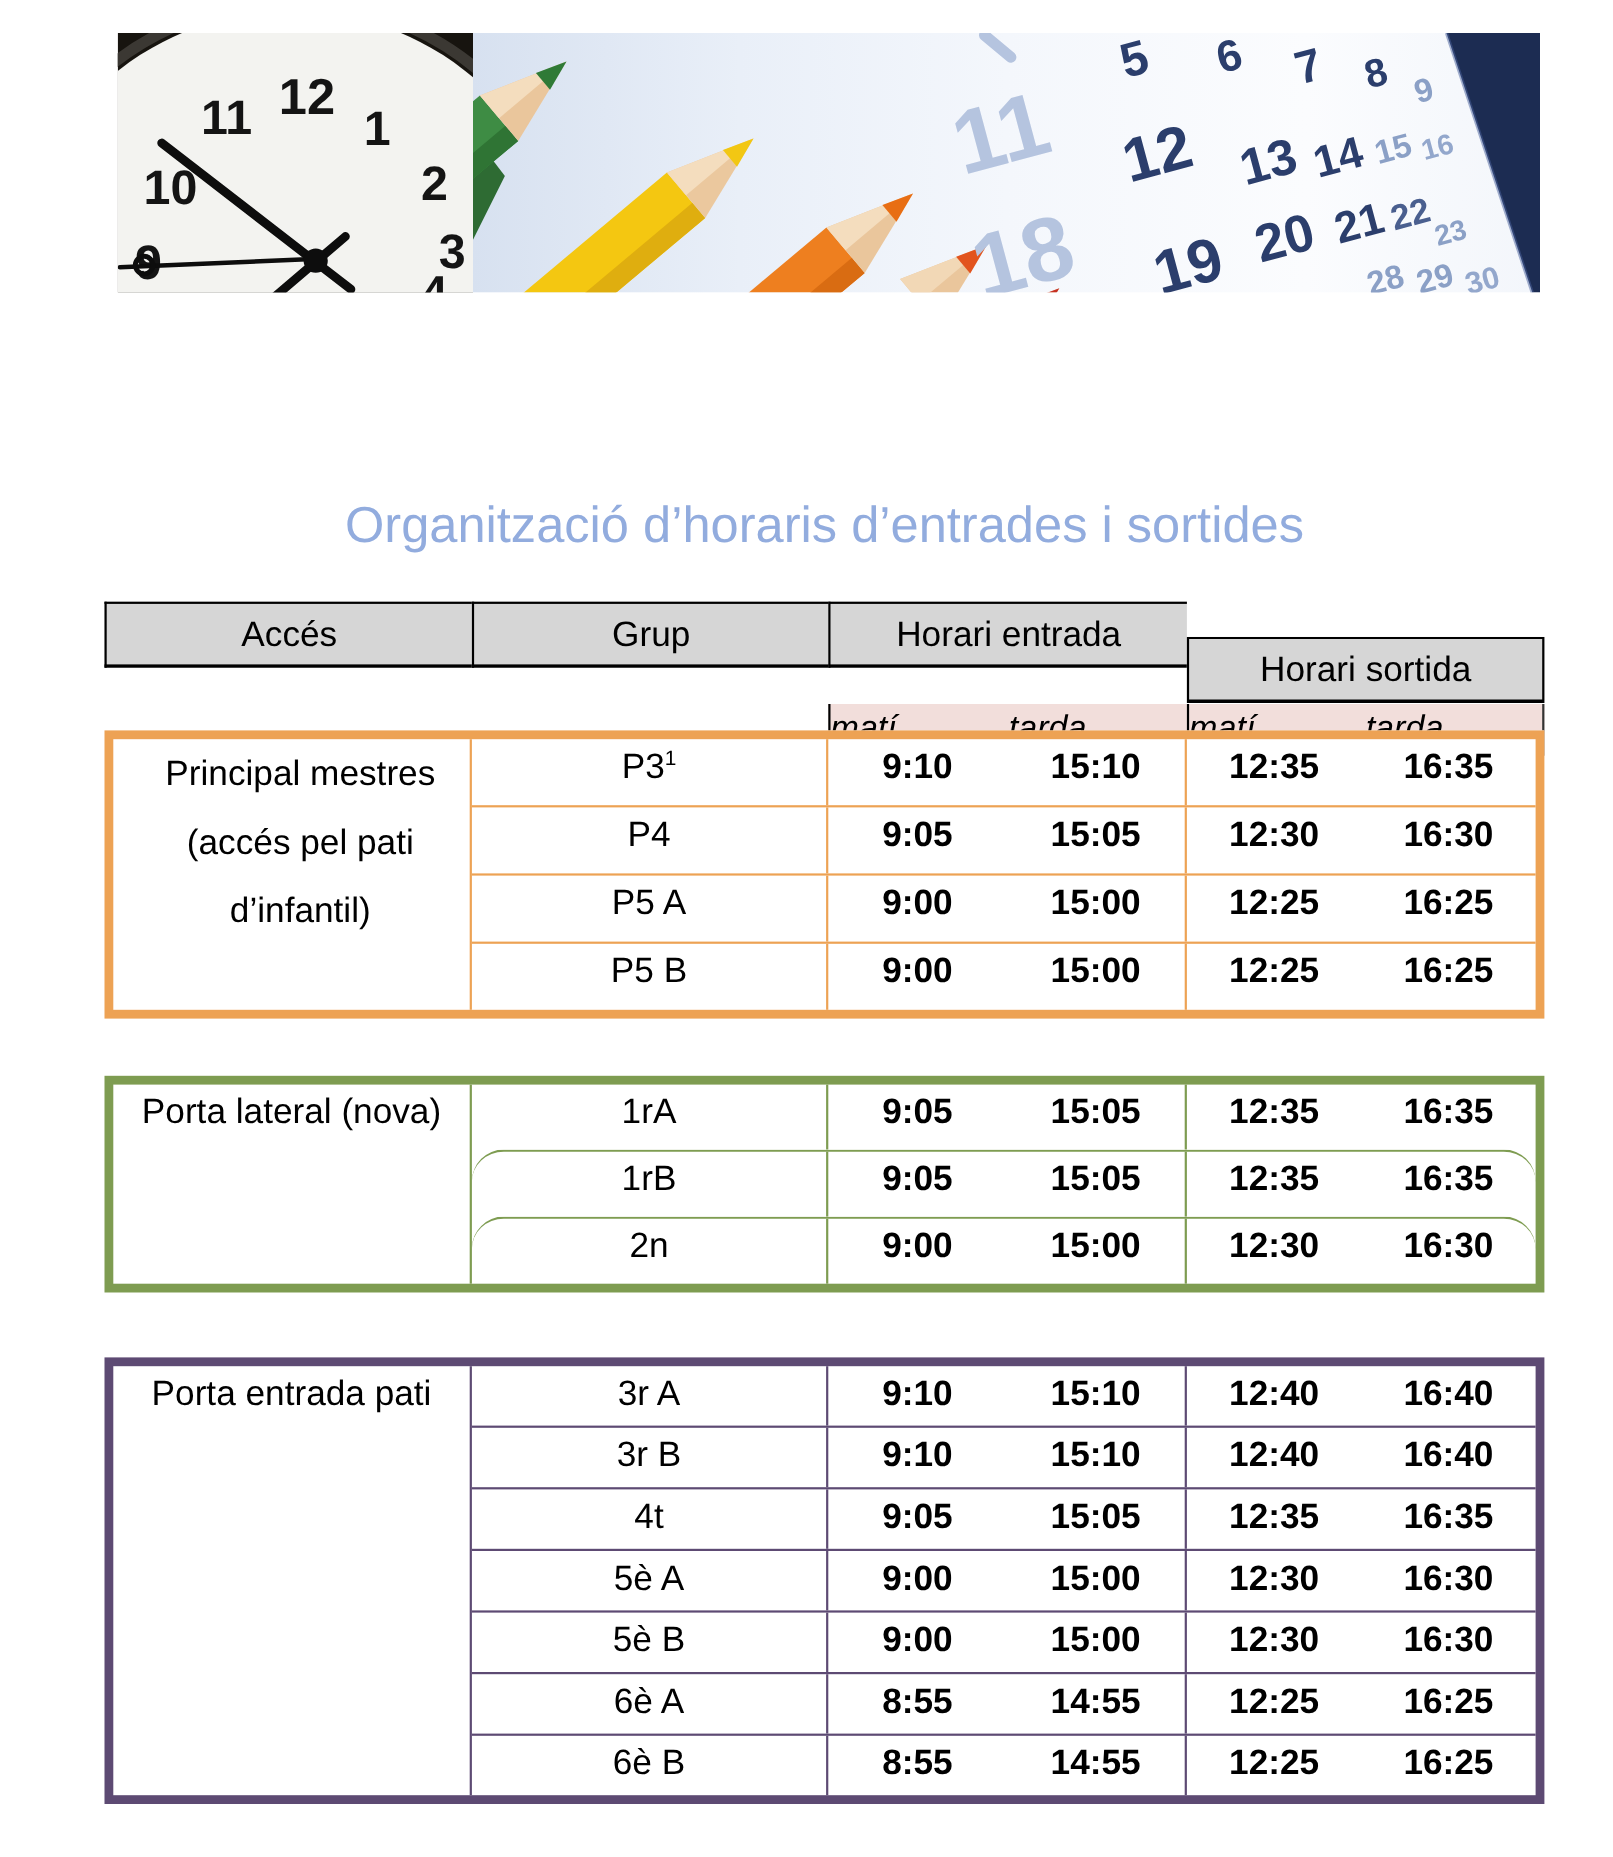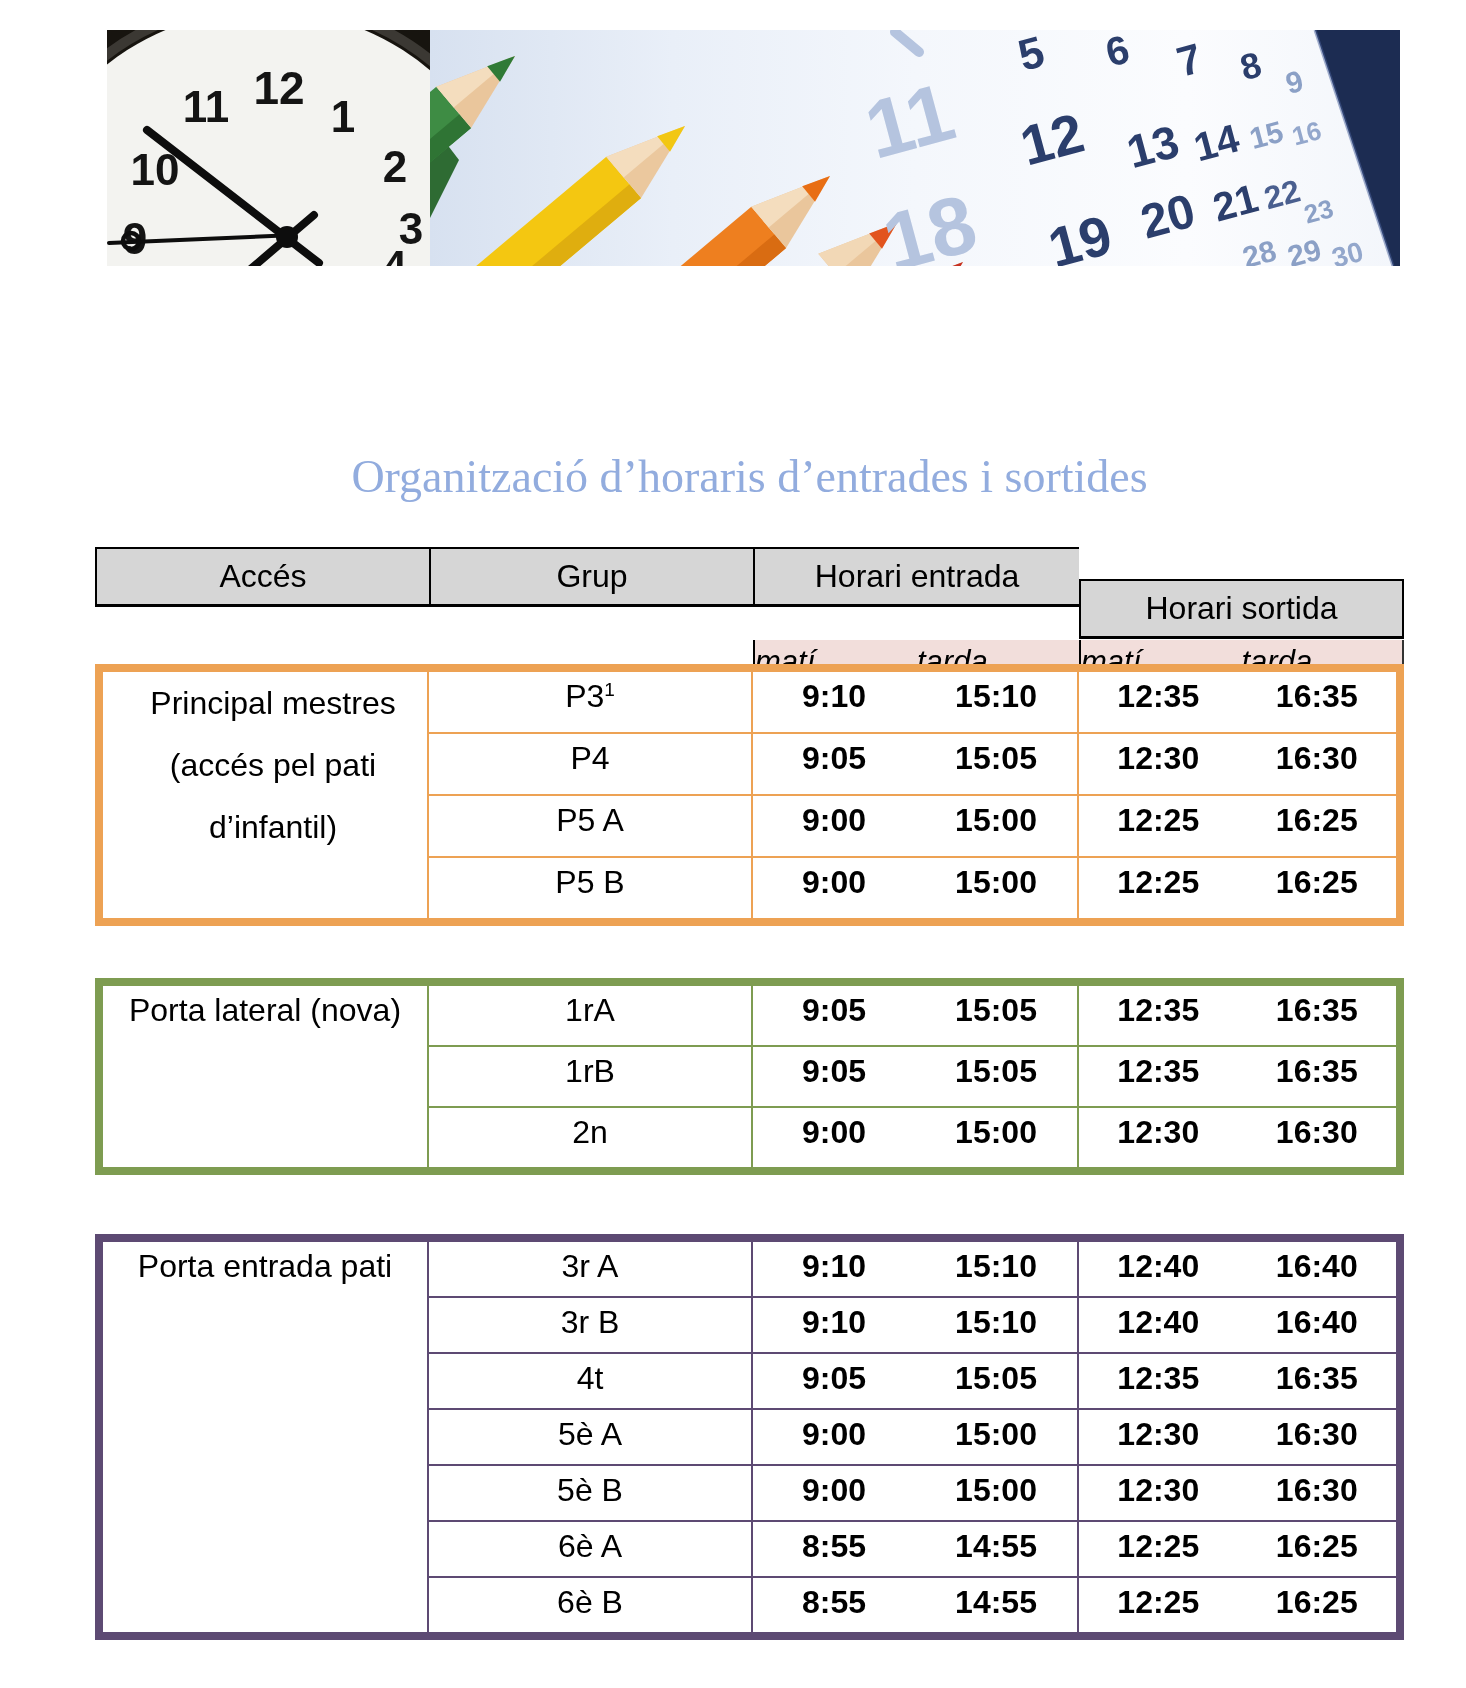--- a/index.html
+++ b/index.html
@@ -6,21 +6,21 @@
   .page {
     position:relative; width:1466px; height:1688px; background:#ffffff;
     font-family:"Liberation Sans", sans-serif; color:#000; overflow:hidden;
   }
   .banner { position:absolute; left:107px; top:30px; width:1293px; height:236px; }
   .banner svg { display:block; }
 
   .title {
     position:absolute; left:95px; top:450px; width:1309px; margin:0;
     text-align:center; font-size:46px; font-weight:400; color:var(--title-c,#92ACDE);
-    letter-spacing:0; white-space:nowrap;font-family:Liberation Serif, serif;
+    letter-spacing:0; white-space:nowrap;
   }
 
   .thead { position:absolute; left:95px; top:547px; width:1309px; }
   .hrow1 { display:grid; grid-template-columns:334px 324px 326px 325px; }
   .hcell {
     box-sizing:border-box; height:60px; background:var(--hdr-bg,#D6D6D6);
     border-top:2px solid #000; border-left:2px solid #000; border-bottom:3px solid #000;
     display:flex; align-items:center; justify-content:center; font-size:32px;
   }
   .hcell.last { border-right:2px solid #000;margin-top:32px; }
@@ -39,21 +39,21 @@
     display:grid; grid-template-columns:326px 1fr;
   }
   .t1 { top:664px; } .t2 { top:978px; } .t3 { top:1234px; }
   .acces {
     border-right:2px solid var(--ac); text-align:center; font-size:32px;
     white-space:pre-line; box-sizing:border-box; padding-top:6px;
   }
   .t1 .acces { padding-top:0; line-height:62px;margin-left:16px; }
   .rows { display:flex; flex-direction:column; }
   .row { display:grid; grid-template-columns:322px 326px auto; box-sizing:content-box; }
-  .t1 .row { height:60px; } .t2 .row { height:59px; } .t3 .row { height:54px; }
+  .t1 .row { height:60px; } .t2 .row { height:59px;border-radius:29px; } .t3 .row { height:54px; }
   .row + .row { border-top:2px solid var(--ac); }
   .c {
     box-sizing:border-box; display:flex; justify-content:center;
     padding-top:6px; font-size:32px; line-height:36px;
   }
   .c + .c { border-left:2px solid var(--ac); }
   .c.pair { padding-left:0; padding-right:0; }
   .c.pair span { width:50%; text-align:center;font-weight:bold; }
   .grup sup { font-size:19px; line-height:19px; margin-top:2px; }
 </style>

